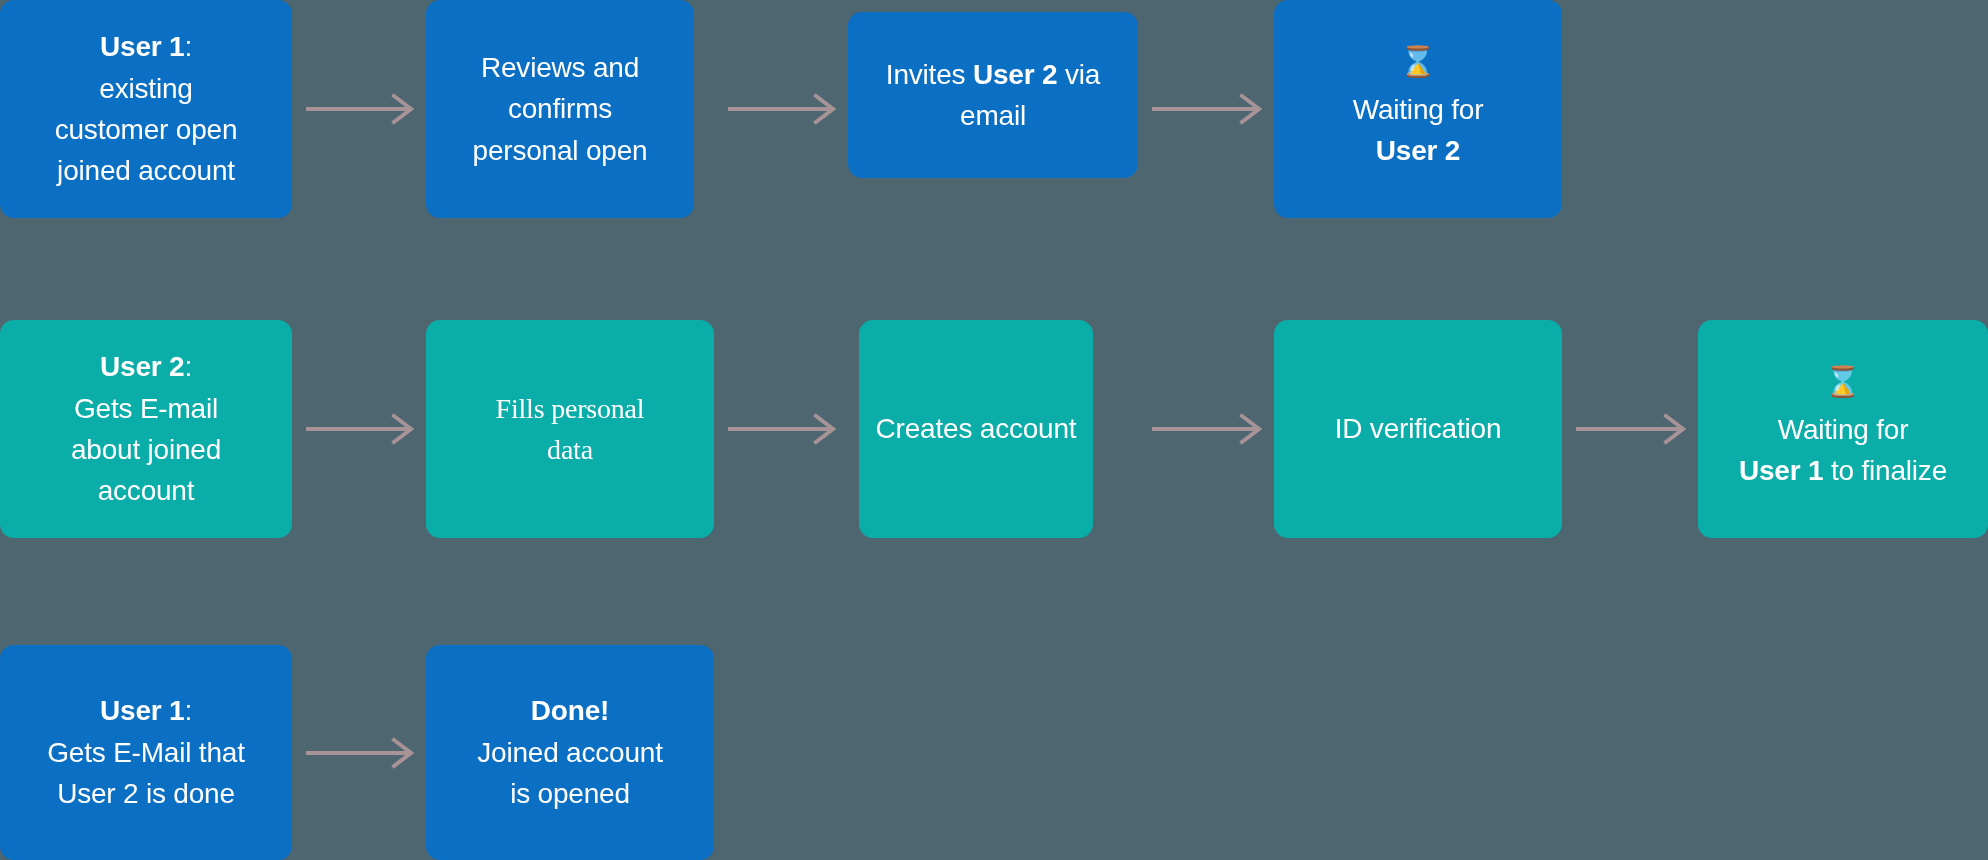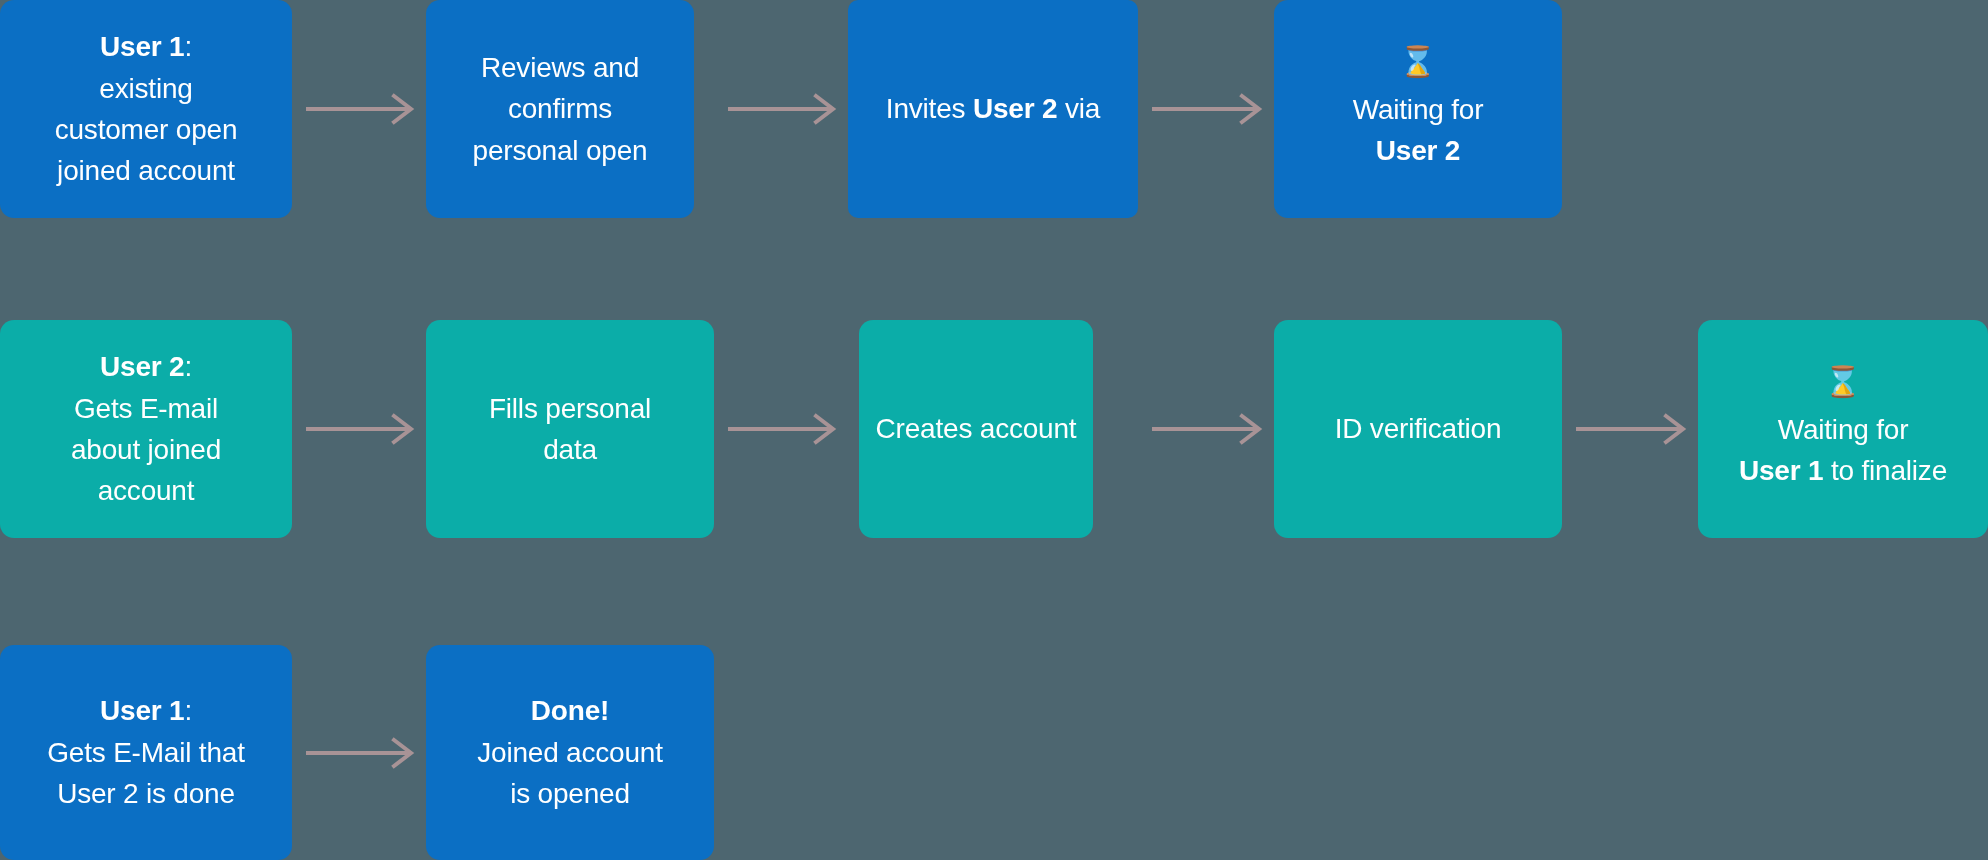--- a/index.html
+++ b/index.html
@@ -60,41 +60,42 @@
         <div>joined account</div>
       </div>
     </div>
     <div class="node blue" style="left: 426px; top: 0px; width: 268px; height: 218px;">
       <div class="label">
         <div>Reviews and</div>
         <div>confirms</div>
         <div>personal open</div>
       </div>
     </div>
-    <div class="node blue" style="left: 848px; top: 0px; width: 290px; height: 218px; border-radius: 10px;">
+    <div class="node blue" style="left: 848px; top: 12px; width: 290px; height: 166px;">
       <div class="label">
         <div>Invites <b>User 2</b> via</div>
+        <div>email</div>
       </div>
     </div>
     <div class="node blue" style="left: 1274px; top: 0px; width: 288px; height: 218px;">
       <span class="icon">⌛</span>
       <div class="label">
         <div>Waiting for</div>
         <div><b>User 2</b></div>
       </div>
     </div>
     <div class="node teal" style="left: 0px; top: 320px; width: 292px; height: 218px;">
       <div class="label">
         <div><b>User 2</b>:</div>
         <div>Gets E-mail</div>
         <div>about joined</div>
         <div>account</div>
       </div>
     </div>
-    <div class="node teal" style="left: 426px; top: 320px; width: 288px; height: 218px;">
+    <div class="node teal" style="left: 426px; top: 320px; width: 288px; height: 218px; font-family: Liberation Serif, serif;">
       <div class="label">
         <div>Fills personal</div>
         <div>data</div>
       </div>
     </div>
     <div class="node teal" style="left: 859px; top: 320px; width: 234px; height: 218px;">
       <div class="label">
         <div>Creates account</div>
       </div>
     </div>

